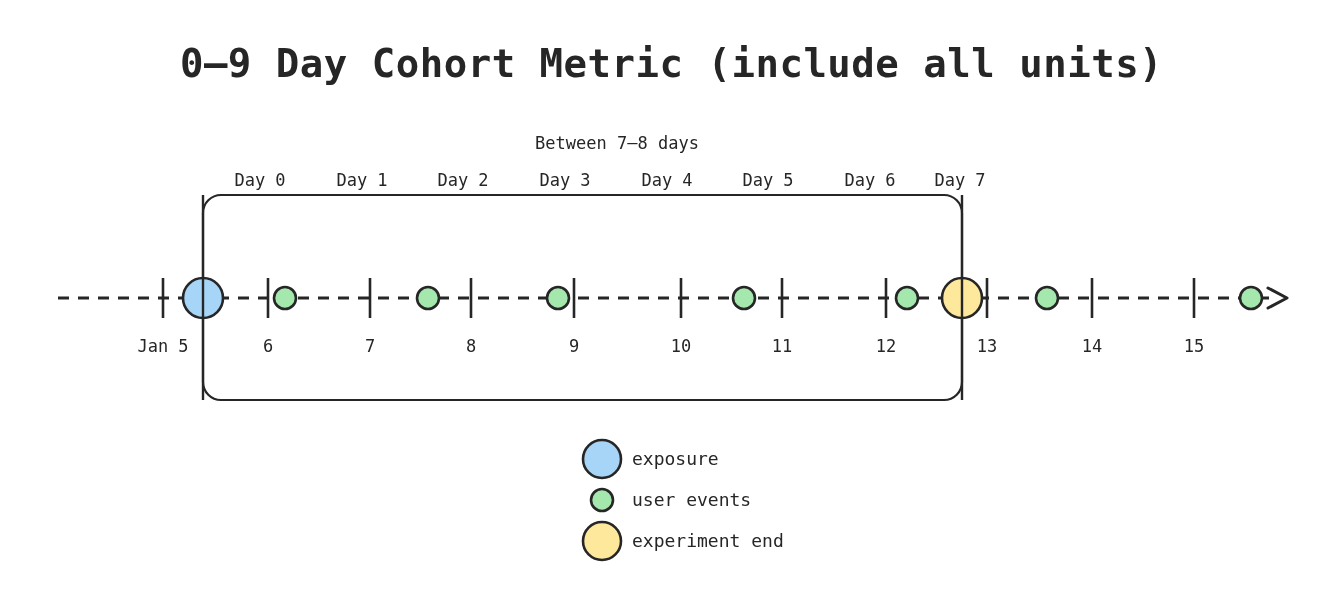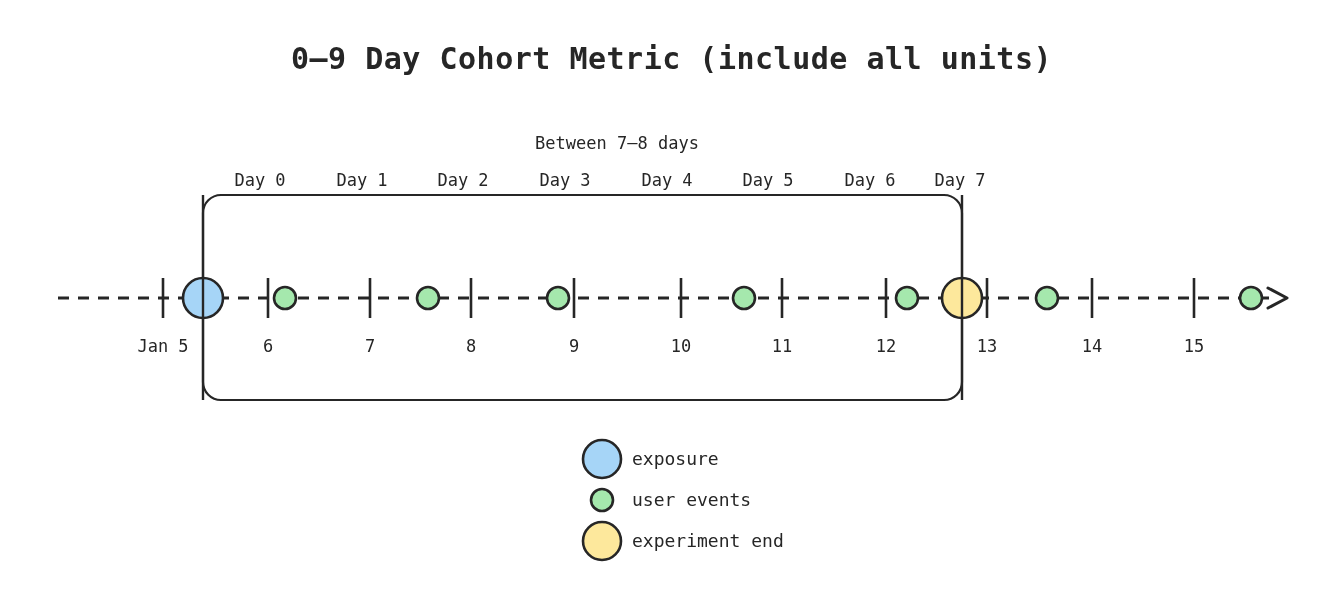--- a/index.html
+++ b/index.html
@@ -6,21 +6,21 @@
   body{
     width:1343px;height:604px;
     background:#ffffff;
     font-family:"DejaVu Sans Mono","Liberation Mono",monospace;
     overflow:hidden;
   }
   #diagram{position:relative;width:1343px;height:604px;}
   .title{
     position:absolute;top:41px;left:0;width:1343px;
     text-align:center;
-    font-size:30px;
+    font-size:39px;
     font-weight:700;
     color:#262626;
     letter-spacing:0.5px;
   }
   svg{position:absolute;top:0;left:0;}
   text{font-family:"DejaVu Sans Mono","Liberation Mono",monospace;fill:#262626;}
   .lbl-between{font-size:17px;}
   .lbl-day{font-size:17px;}
   .lbl-date{font-size:17px;}
   .lbl-legend{font-size:18px;}

